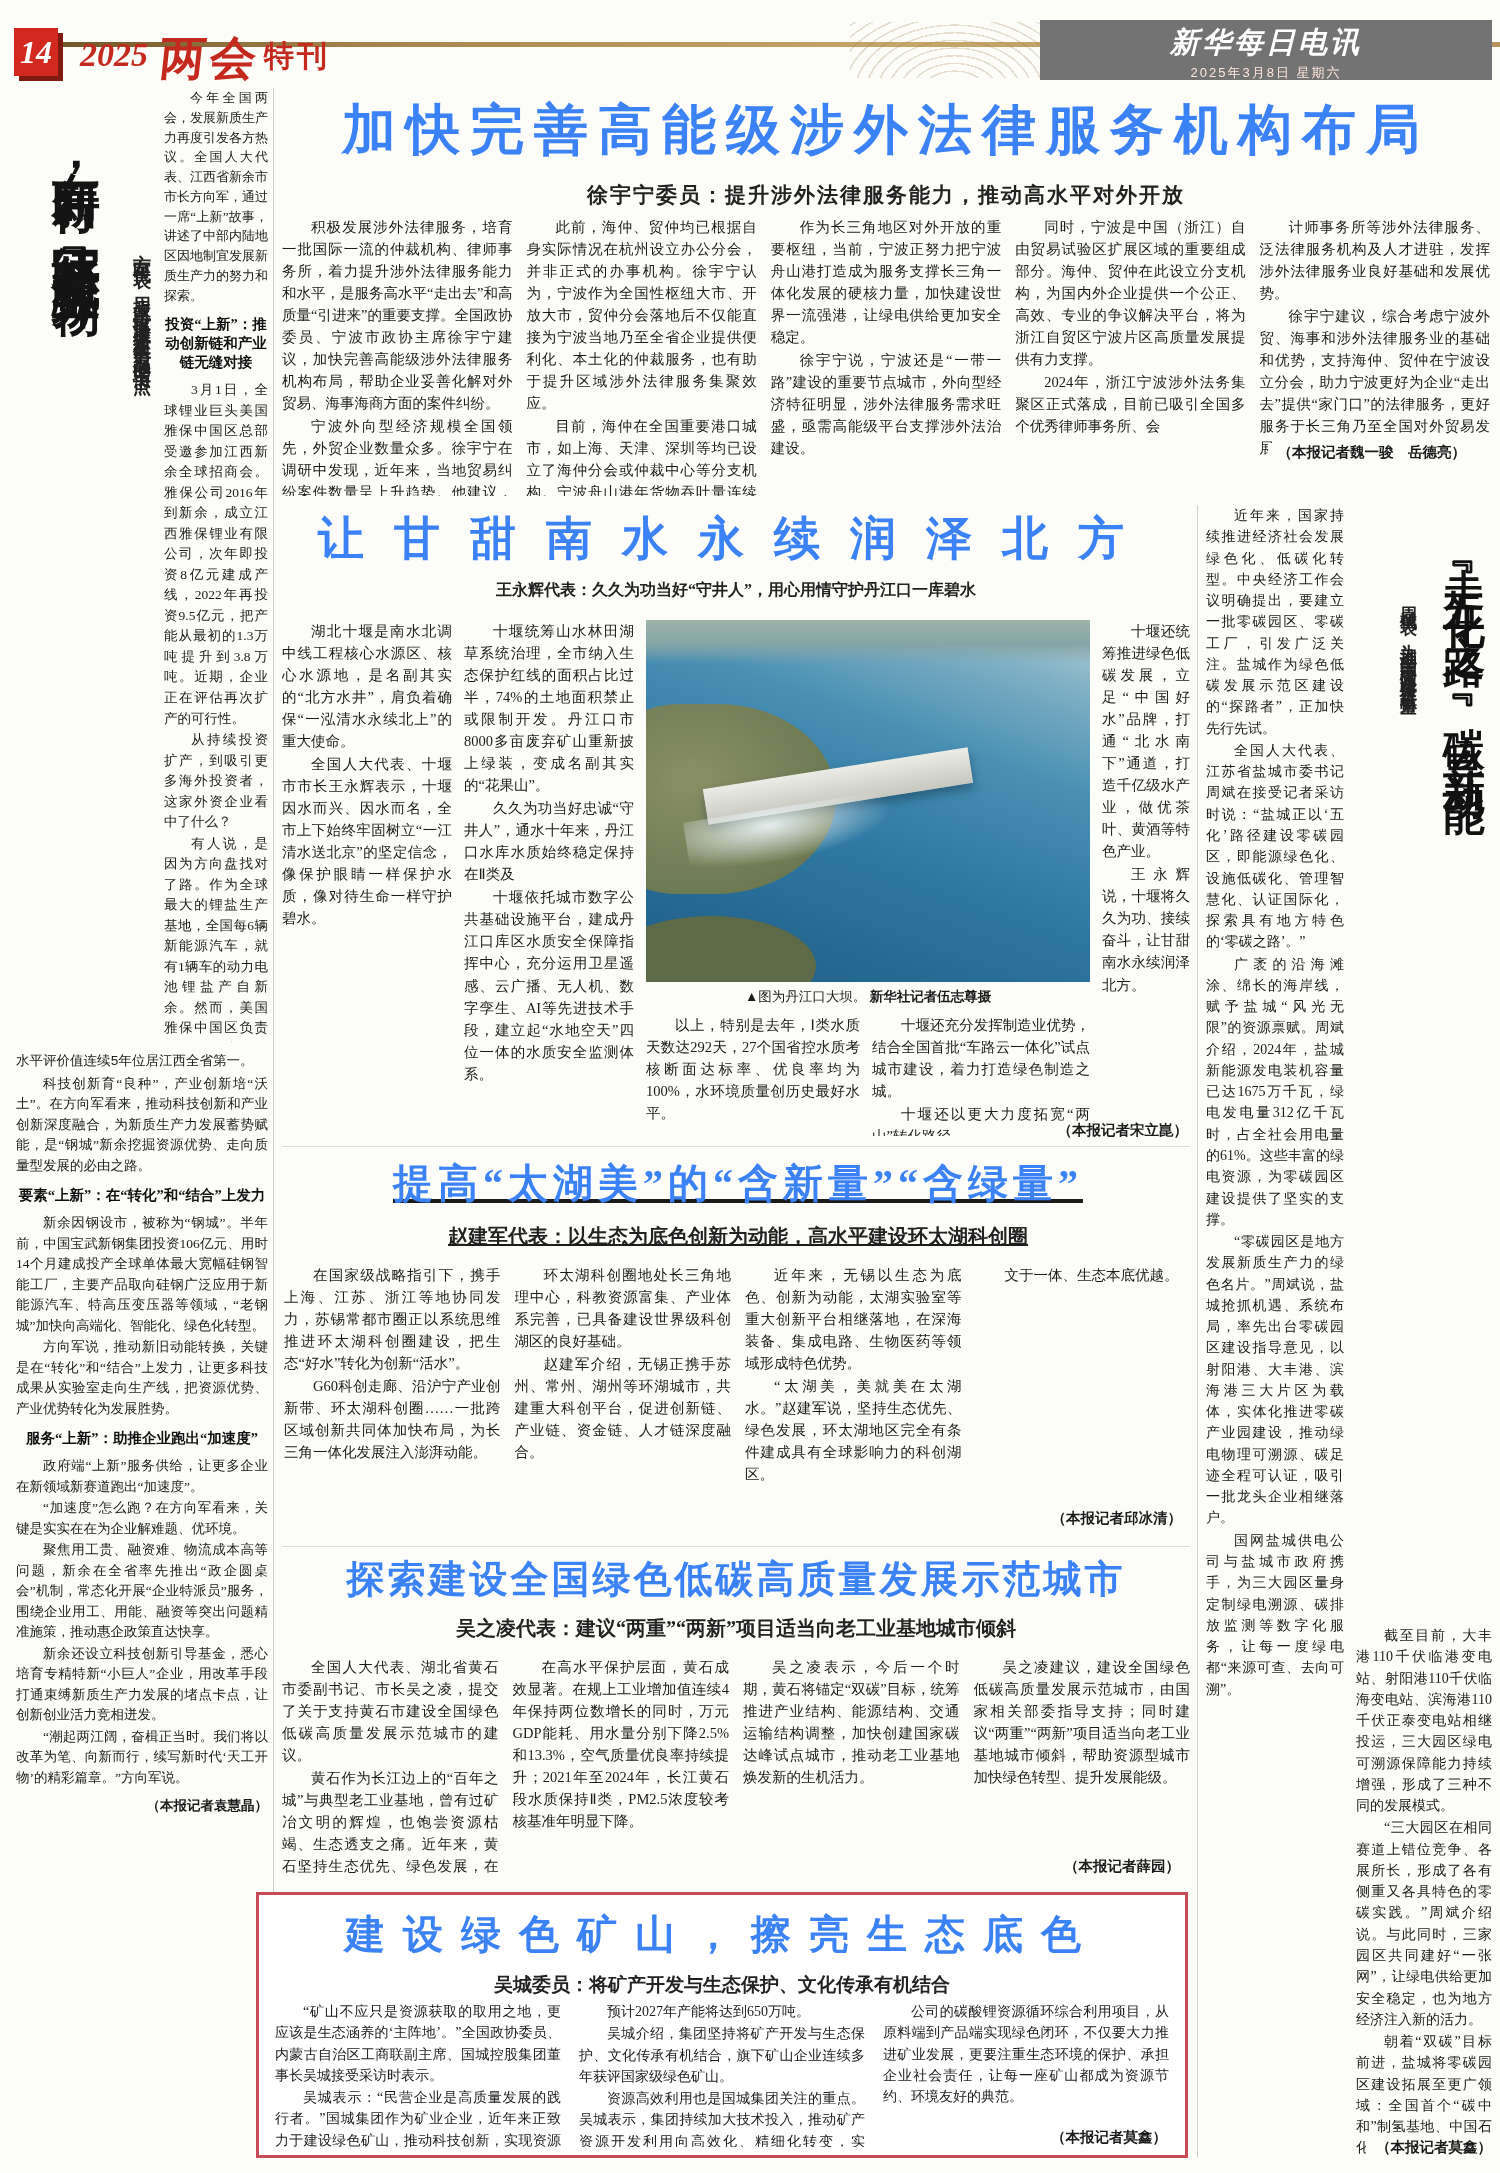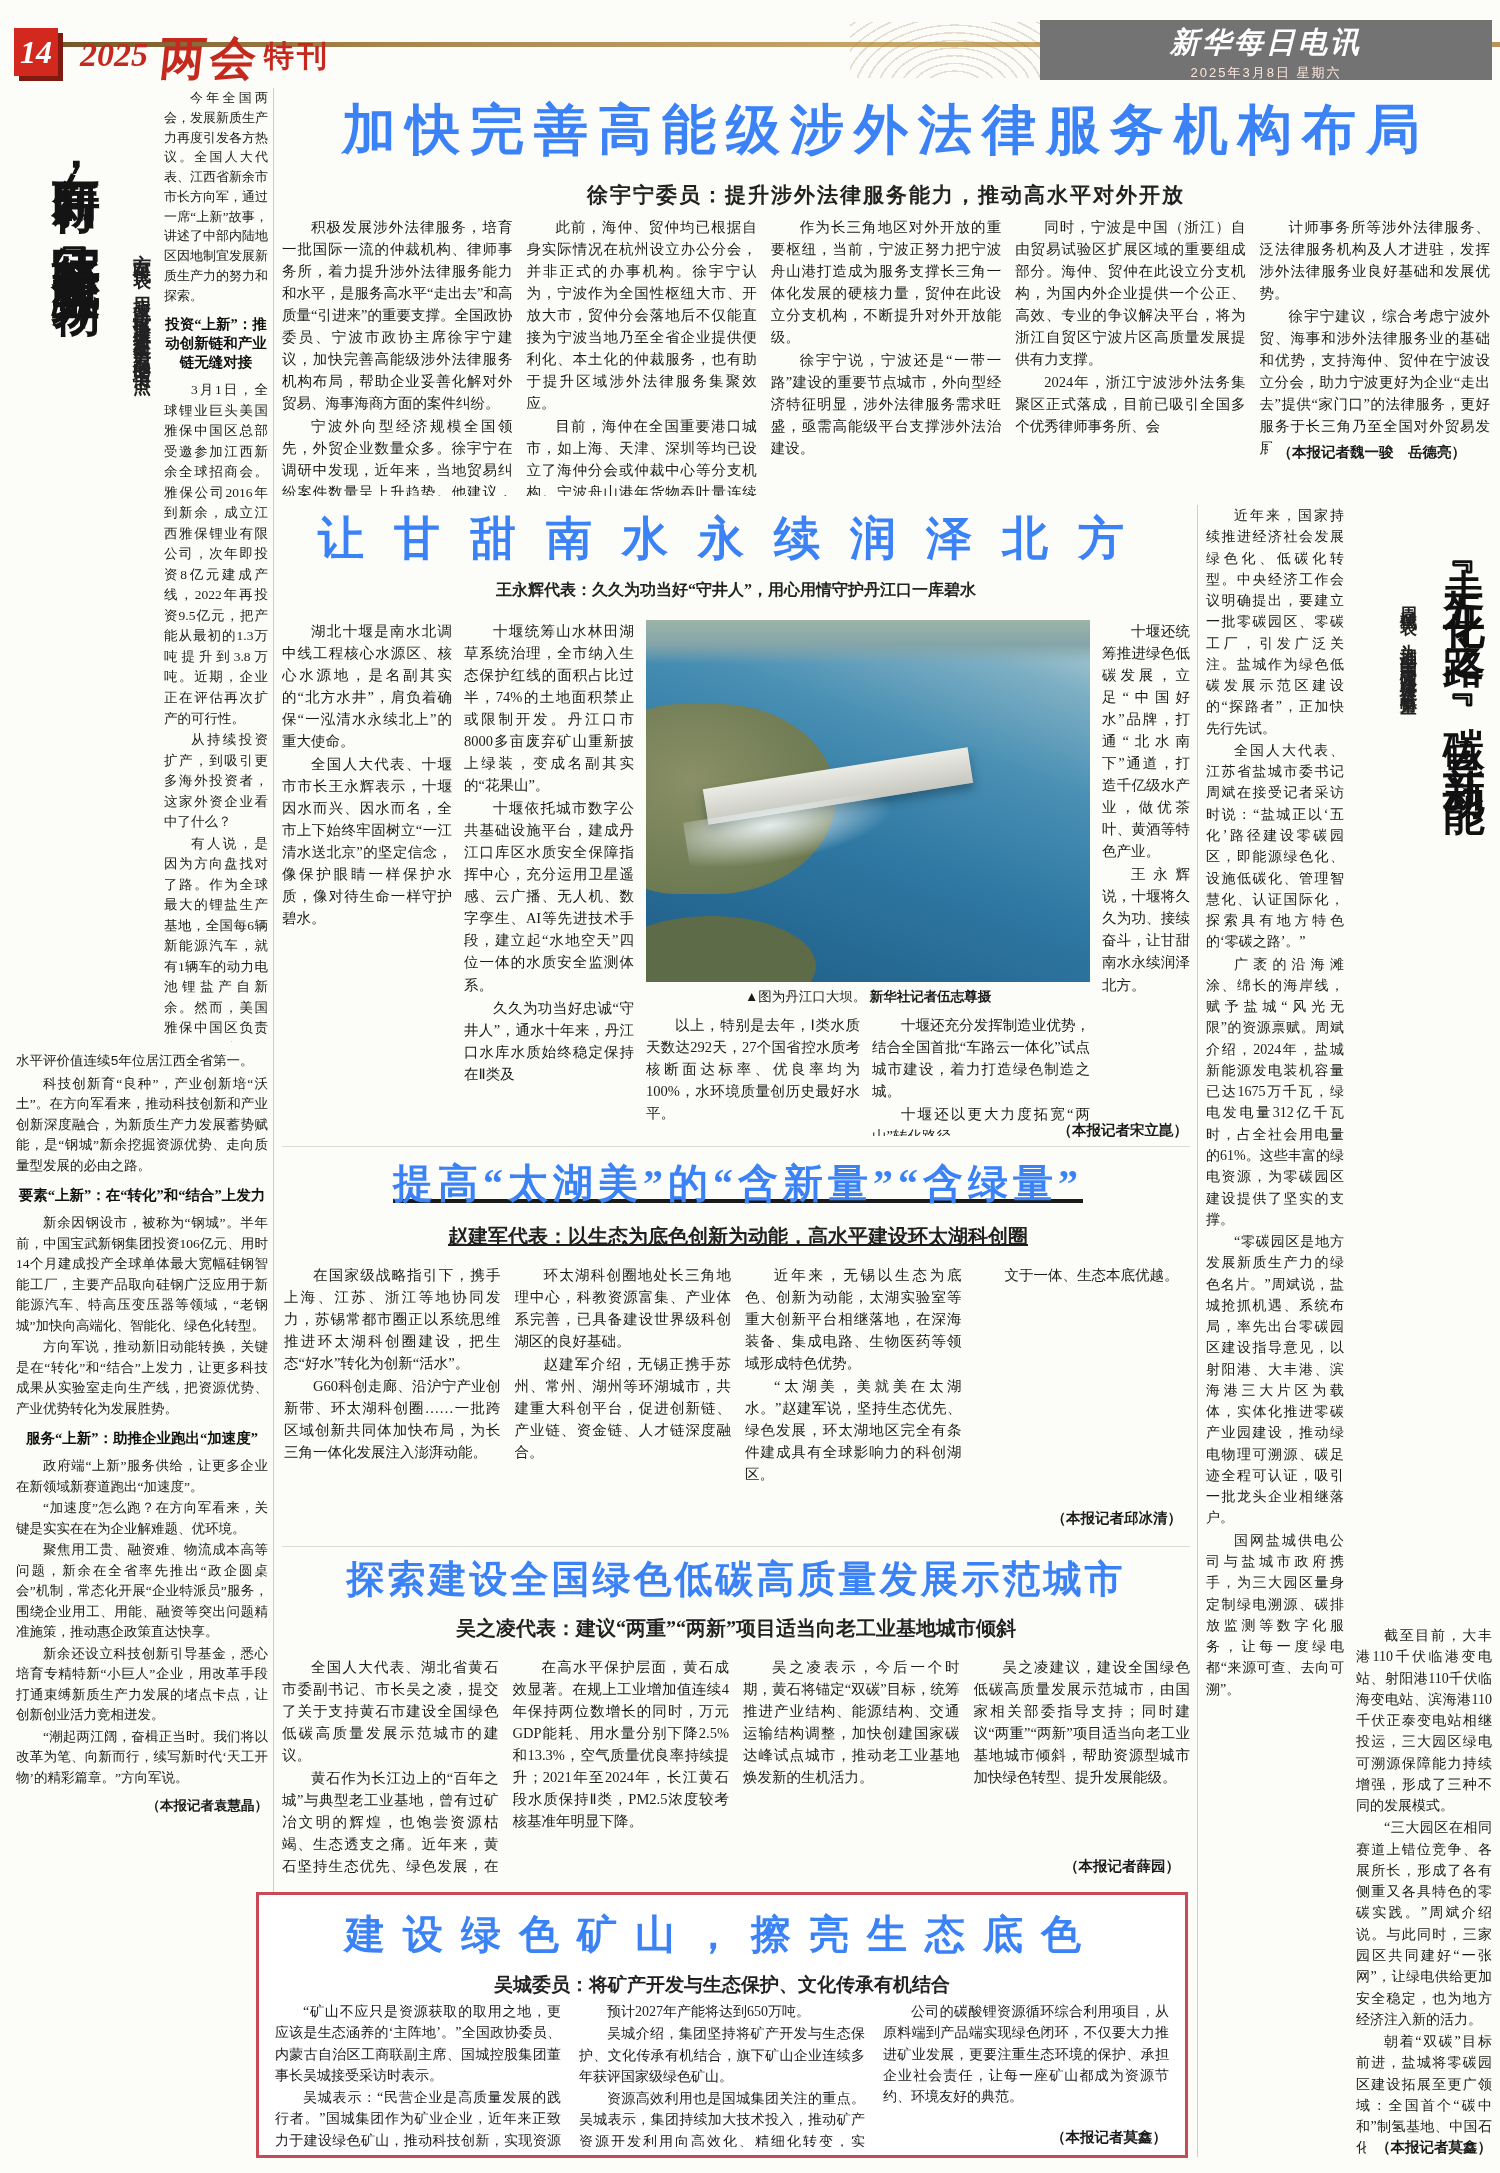--- a/index.html
+++ b/index.html
@@ -133,21 +133,21 @@
       <p class="para">积极发展涉外法律服务，培育一批国际一流的仲裁机构、律师事务所，着力提升涉外法律服务能力和水平，是服务高水平“走出去”和高质量“引进来”的重要支撑。全国政协委员、宁波市政协主席徐宇宁建议，加快完善高能级涉外法律服务机构布局，帮助企业妥善化解对外贸易、海事海商方面的案件纠纷。</p>
           <p class="para">宁波外向型经济规模全国领先，外贸企业数量众多。徐宇宁在调研中发现，近年来，当地贸易纠纷案件数量呈上升趋势。他建议，在宁波设立中国国际经济贸易仲裁委员会分支机构，通过靠前设置高能级涉外法律服务机构，切实为宁波高水平对外开放提供有力保障。</p>
         </div>
       <div class="col">
 
       <p class="para">此前，海仲、贸仲均已根据自身实际情况在杭州设立办公分会，并非正式的办事机构。徐宇宁认为，宁波作为全国性枢纽大市、开放大市，贸仲分会落地后不仅能直接为宁波当地乃至全省企业提供便利化、本土化的仲裁服务，也有助于提升区域涉外法律服务集聚效应。</p>
           <p class="para">目前，海仲在全国重要港口城市，如上海、天津、深圳等均已设立了海仲分会或仲裁中心等分支机构。宁波舟山港年货物吞吐量连续16年位居世界第一，300多条集装箱航线连接着200多个国家和地区的600多个港口，具备设立海仲的良好基础。</p>
         </div>
       <div class="col">
 
-      <p class="para">作为长三角地区对外开放的重要枢纽，当前，宁波正努力把宁波舟山港打造成为服务支撑长三角一体化发展的硬核力量，贸仲在此设立分支机构，不断提升对外开放能级。</p>
+      <p class="para">作为长三角地区对外开放的重要枢纽，当前，宁波正努力把宁波舟山港打造成为服务支撑长三角一体化发展的硬核力量，加快建设世界一流强港，让绿电供给更加安全稳定。</p>
           <p class="para">徐宇宁说，宁波还是“一带一路”建设的重要节点城市，外向型经济特征明显，涉外法律服务需求旺盛，亟需高能级平台支撑涉外法治建设。</p>
         </div>
       <div class="col">
 
       <p class="para">同时，宁波是中国（浙江）自由贸易试验区扩展区域的重要组成部分。海仲、贸仲在此设立分支机构，为国内外企业提供一个公正、高效、专业的争议解决平台，将为浙江自贸区宁波片区高质量发展提供有力支撑。</p>
           <p class="para">2024年，浙江宁波涉外法务集聚区正式落成，目前已吸引全国多个优秀律师事务所、会</p>
         </div>
       <div class="col">
 
       <p class="para">计师事务所等涉外法律服务、泛法律服务机构及人才进驻，发挥涉外法律服务业良好基础和发展优势。</p>
@@ -161,22 +161,22 @@
     <div class="headline">让甘甜南水永续润泽北方</div>
     <div class="subhead">王永辉代表：久久为功当好“守井人”，用心用情守护丹江口一库碧水</div>
     <div class="col w-col1">
 
     <p class="para">湖北十堰是南水北调中线工程核心水源区、核心水源地，是名副其实的“北方水井”，肩负着确保“一泓清水永续北上”的重大使命。</p>
         <p class="para">全国人大代表、十堰市市长王永辉表示，十堰因水而兴、因水而名，全市上下始终牢固树立“一江清水送北京”的坚定信念，像保护眼睛一样保护水质，像对待生命一样守护碧水。</p>
       </div>
     <div class="col w-col2">
 
     <p class="para">十堰统筹山水林田湖草系统治理，全市纳入生态保护红线的面积占比过半，74%的土地面积禁止或限制开发。丹江口市8000多亩废弃矿山重新披上绿装，变成名副其实的“花果山”。</p>
+        <p class="para">久久为功当好忠诚“守井人”，通水十年来，丹江口水库水质始终稳定保持在Ⅱ类及</p>
         <p class="para">十堰依托城市数字公共基础设施平台，建成丹江口库区水质安全保障指挥中心，充分运用卫星遥感、云广播、无人机、数字孪生、AI等先进技术手段，建立起“水地空天”四位一体的水质安全监测体系。</p>
-        <p class="para">久久为功当好忠诚“守井人”，通水十年来，丹江口水库水质始终稳定保持在Ⅱ类及</p>
       </div>
     <div class="photo">
       <div class="ph-shore"></div>
       <div class="ph-land"></div>
       <div class="ph-dam"></div>
       <div class="ph-foam"></div>
       <div class="ph-island"></div>
     </div>
     <div class="caption">
       <span>▲图为丹江口大坝。</span>

